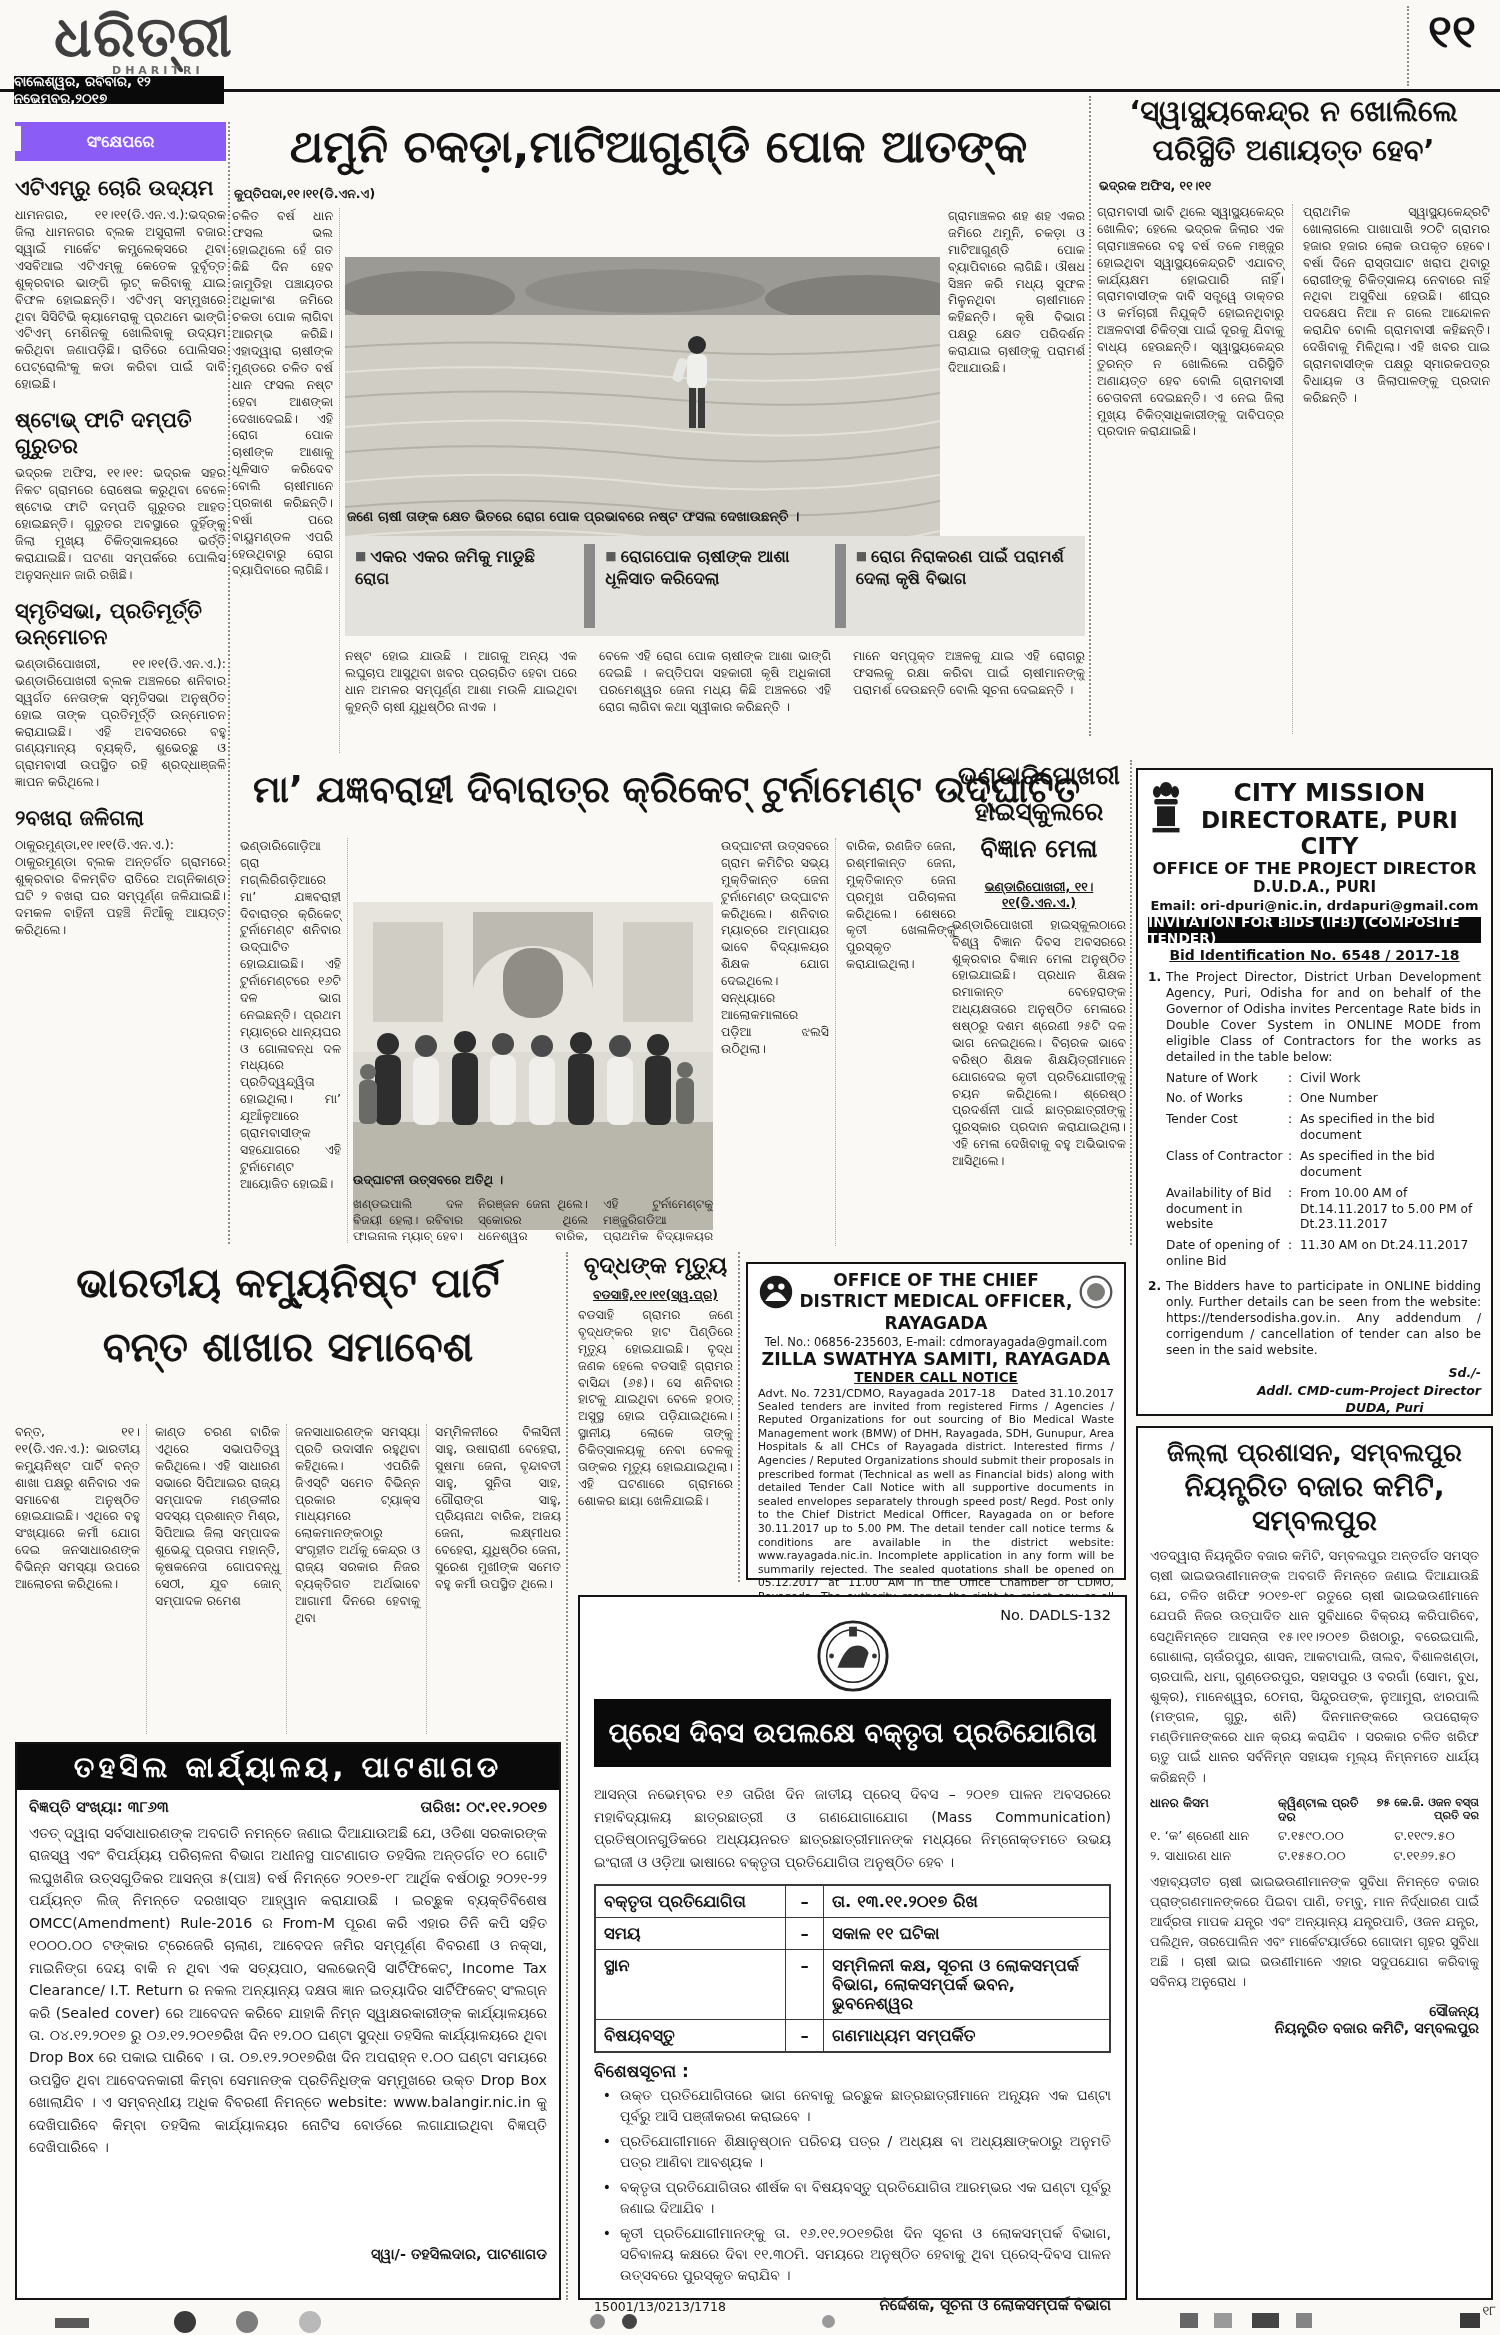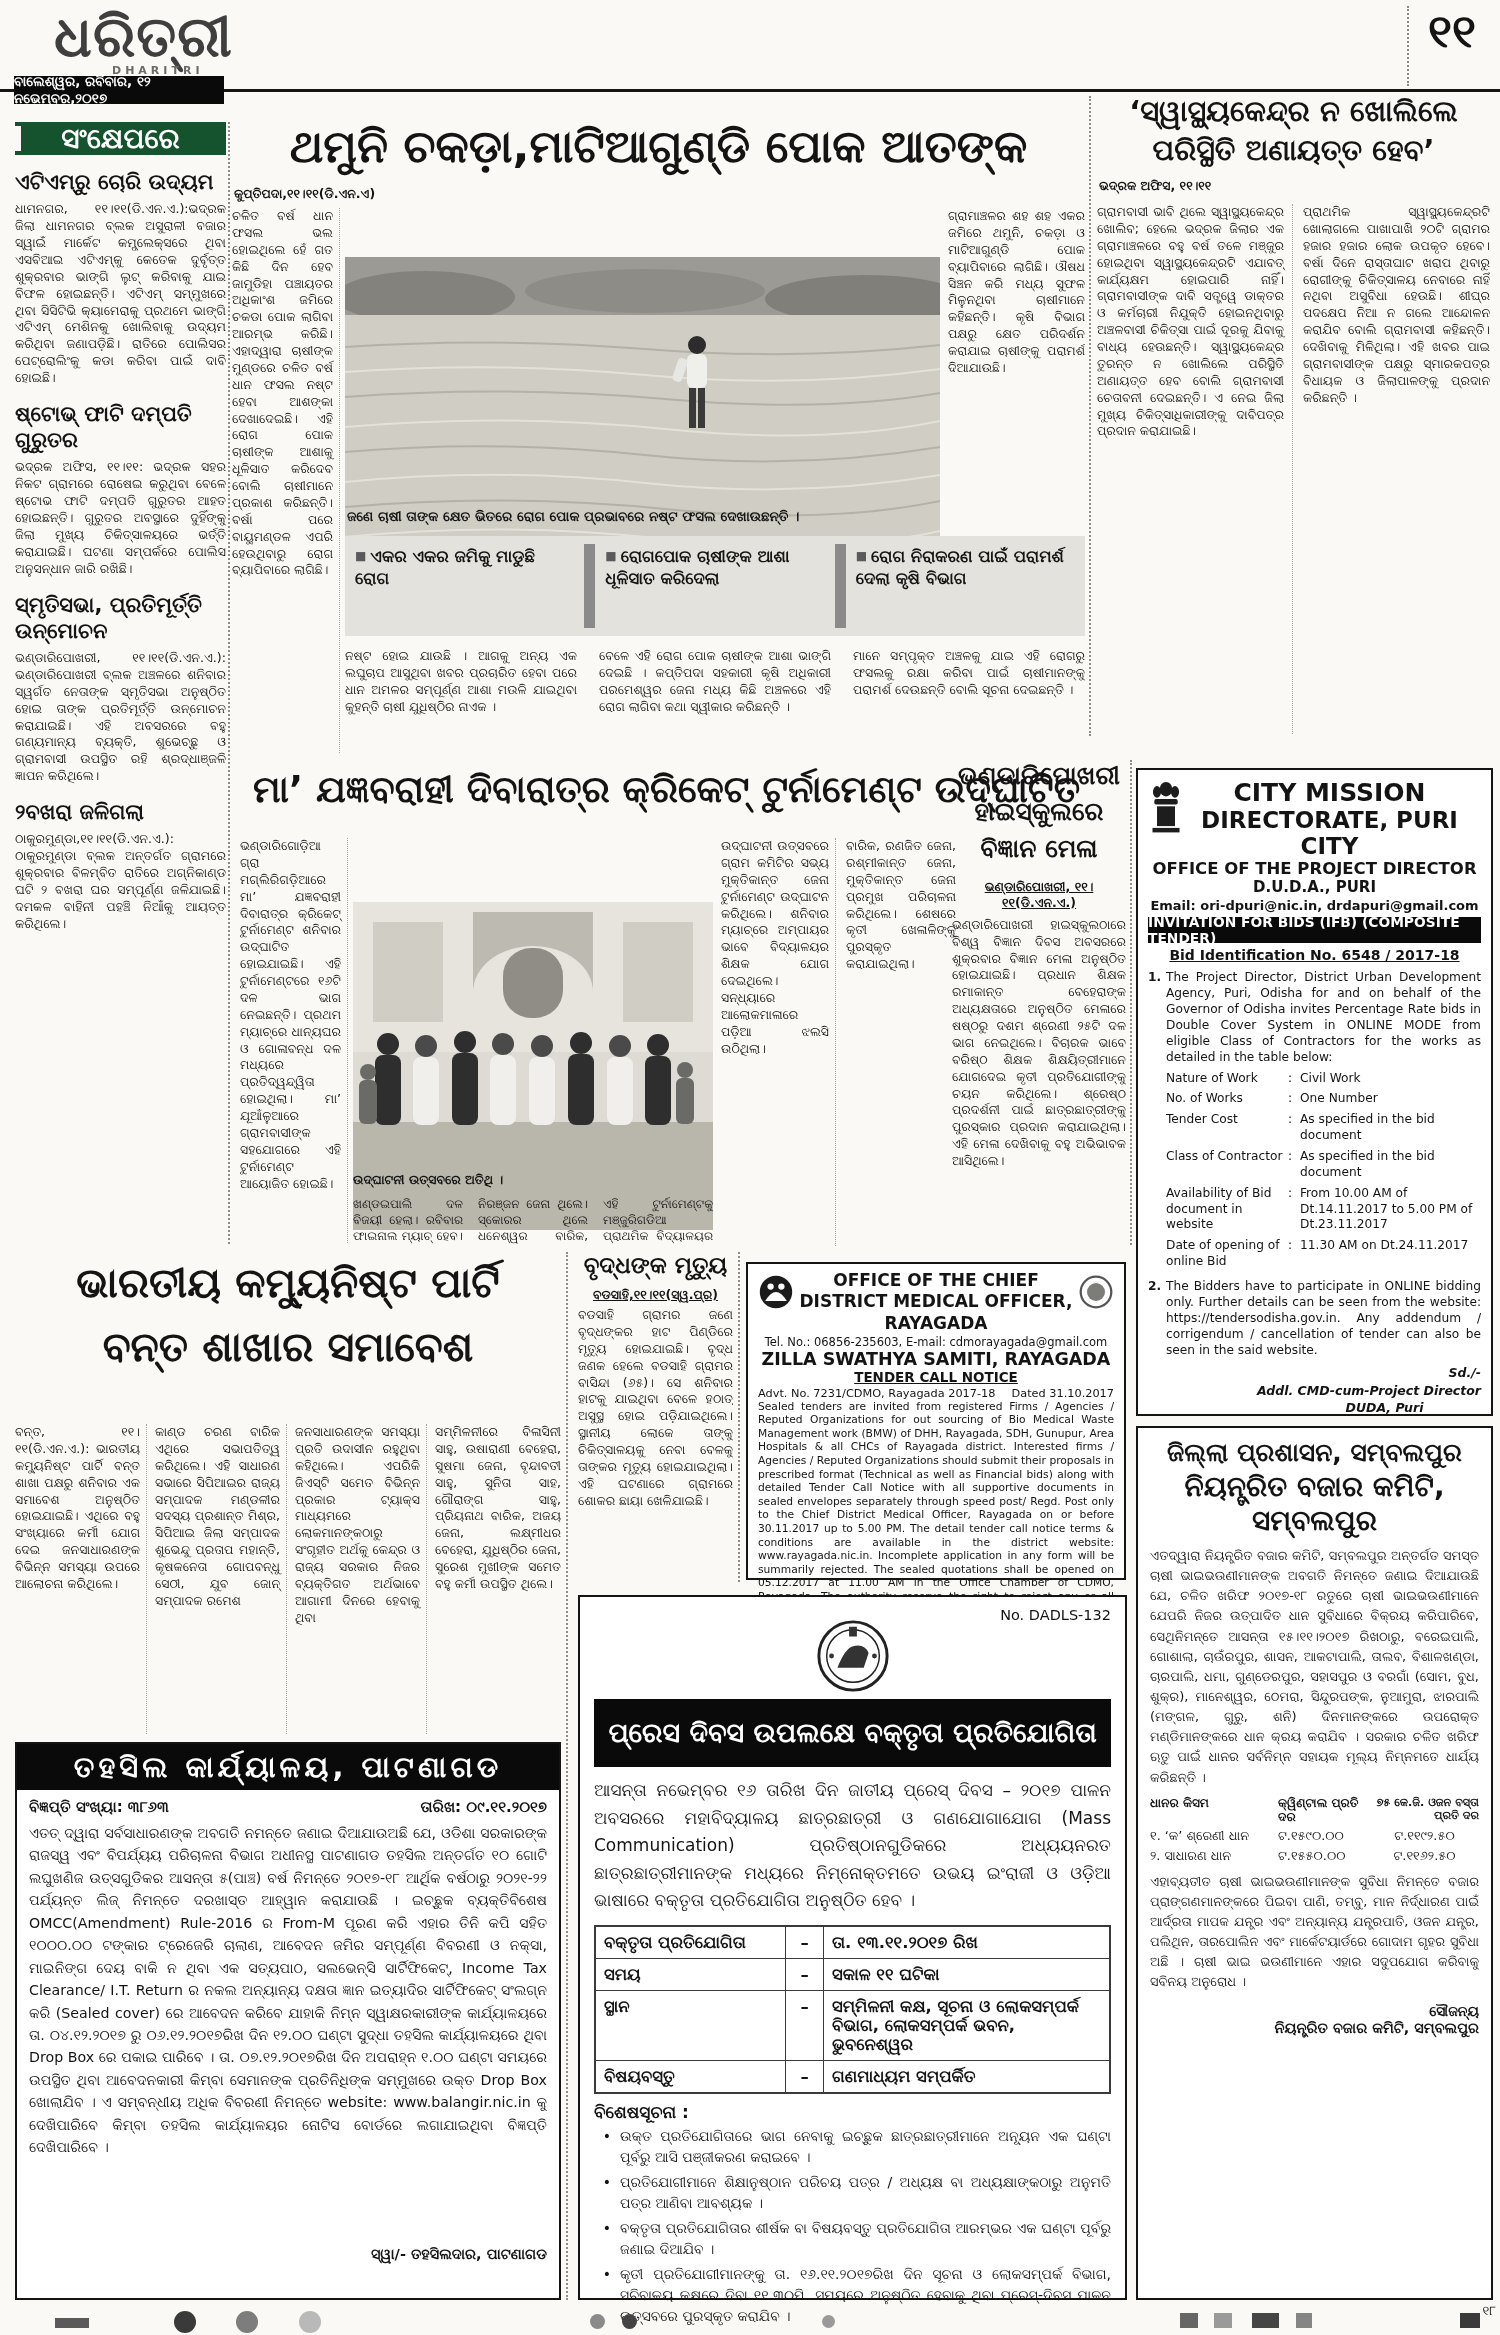--- a/index.html
+++ b/index.html
@@ -15,22 +15,22 @@
   
   .logo{font-size:56px;font-weight:bold;color:#3f3f3f;letter-spacing:1px}
   .logo-sub{font-size:11px;font-weight:bold;letter-spacing:4px;color:#6b6b6b}
   .datebar{background:#0a0a0a;color:#fff;font-size:13.5px;font-weight:bold;
            display:flex;align-items:center;justify-content:center}
   .toprule{background:#151515}
   .pagenum{font-size:46px;font-weight:bold}
   .dotv{border-left:2px dotted #8c8c8c}
 
   
-  .brief-hd{background:#14532d;color:#fff;font-size:28px;font-weight:bold;
-            height:33px;display:flex;align-items:center;justify-content:center;position:relative}
+  .brief-hd{background:#8b5cf6;color:#fff;font-size:16px;font-weight:bold;
+            height:39px;display:flex;align-items:center;justify-content:center;position:relative}
   .brief-hd:before{content:"";position:absolute;left:0;top:4px;width:6px;height:25px;background:#faf9f6}
   .brief-title{font-size:21px;font-weight:bold;line-height:1.25;margin:14px 0 6px}
   .brief-body{font-size:12.6px;line-height:1.34;text-align:justify}
 
   .h-lead{font-size:45px;font-weight:bold;line-height:1.2}
   .h-health{font-size:29px;font-weight:bold;line-height:1.35}
   .h-cricket{font-size:37px;font-weight:bold}
   .h-science{font-size:25px;font-weight:bold;line-height:1.45}
   .h-cpi{font-size:41px;font-weight:bold;line-height:1.55}
   .h-old{font-size:23px;font-weight:bold}
@@ -333,21 +333,21 @@
       <svg width="78" height="78" viewBox="0 0 80 80">
           <circle cx="40" cy="40" r="35" fill="none" stroke="#222" stroke-width="3"></circle>
           <circle cx="40" cy="40" r="27" fill="none" stroke="#222" stroke-width="1.5"></circle>
           <rect x="36" y="10" width="8" height="10" fill="#333"></rect>
           <path d="M24 52 q8-20 16-22 q12-3 16 7 l-5 15 z" fill="#333"></path>
           <circle cx="18" cy="40" r="2.5" fill="#333"></circle>
           <circle cx="62" cy="40" r="2.5" fill="#333"></circle>
         </svg>
     </div>
     <div class="banner-black" style="height:68px;font-size:27px;margin-top:0">ପ୍ରେସ ଦିବସ ଉପଲକ୍ଷେ ବକ୍ତୃତା ପ୍ରତିଯୋଗିତା</div>
-    <div class="jt" style="font-size:17px;line-height:1.62;margin-top:10px">ଆସନ୍ତା ନଭେମ୍ବର ୧୬ ତାରିଖ ଦିନ ଜାତୀୟ ପ୍ରେସ୍ ଦିବସ – ୨୦୧୭ ପାଳନ ଅବସରରେ ମହାବିଦ୍ୟାଳୟ ଛାତ୍ରଛାତ୍ରୀ ଓ ଗଣଯୋଗାଯୋଗ (Mass Communication) ପ୍ରତିଷ୍ଠାନଗୁଡିକରେ ଅଧ୍ୟୟନରତ ଛାତ୍ରଛାତ୍ରୀମାନଙ୍କ ମଧ୍ୟରେ ନିମ୍ନୋକ୍ତମତେ ଉଭୟ ଇଂରାଜୀ ଓ ଓଡ଼ିଆ ଭାଷାରେ ବକ୍ତୃତା ପ୍ରତିଯୋଗିତା ଅନୁଷ୍ଠିତ ହେବ ।</div>
+    <div class="jt" style="font-size:14px;line-height:1.62;margin-top:16px">ଆସନ୍ତା ନଭେମ୍ବର ୧୬ ତାରିଖ ଦିନ ଜାତୀୟ ପ୍ରେସ୍ ଦିବସ – ୨୦୧୭ ପାଳନ ଅବସରରେ ମହାବିଦ୍ୟାଳୟ ଛାତ୍ରଛାତ୍ରୀ ଓ ଗଣଯୋଗାଯୋଗ (Mass Communication) ପ୍ରତିଷ୍ଠାନଗୁଡିକରେ ଅଧ୍ୟୟନରତ ଛାତ୍ରଛାତ୍ରୀମାନଙ୍କ ମଧ୍ୟରେ ନିମ୍ନୋକ୍ତମତେ ଉଭୟ ଇଂରାଜୀ ଓ ଓଡ଼ିଆ ଭାଷାରେ ବକ୍ତୃତା ପ୍ରତିଯୋଗିତା ଅନୁଷ୍ଠିତ ହେବ ।</div>
     <div class="ptable">
       <div class="prow">
           <span class="pl">ବକ୍ତୃତା ପ୍ରତିଯୋଗିତା</span>
           <span class="pd">–</span>
           <span class="pv">ତା. ୧୩.୧୧.୨୦୧୭ ରିଖ</span>
         </div>
       <div class="prow">
           <span class="pl">ସମୟ</span>
           <span class="pd">–</span>
           <span class="pv">ସକାଳ ୧୧ ଘଟିକା</span>

